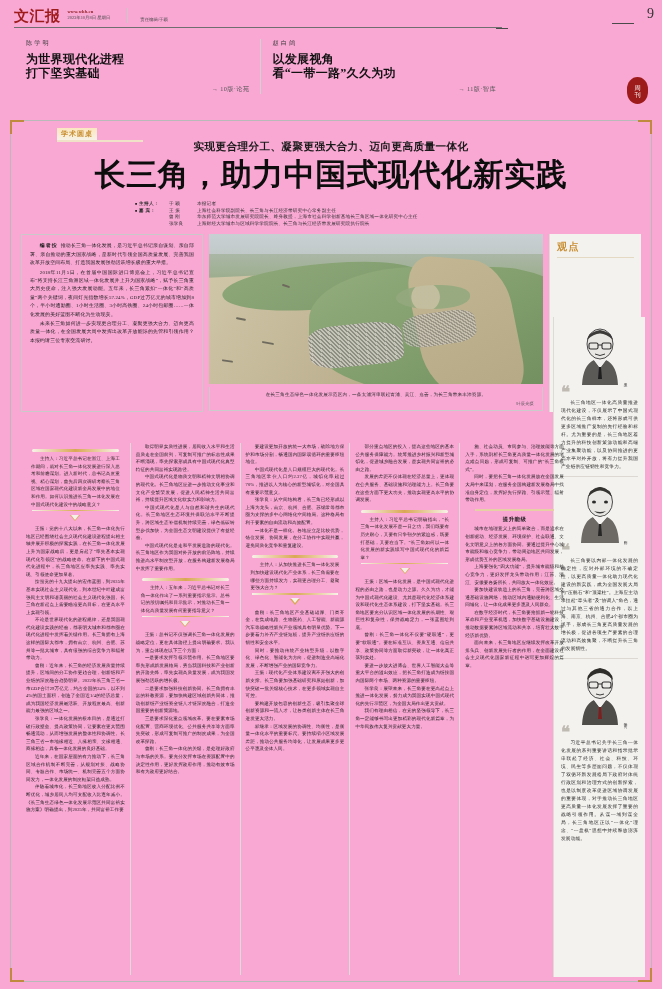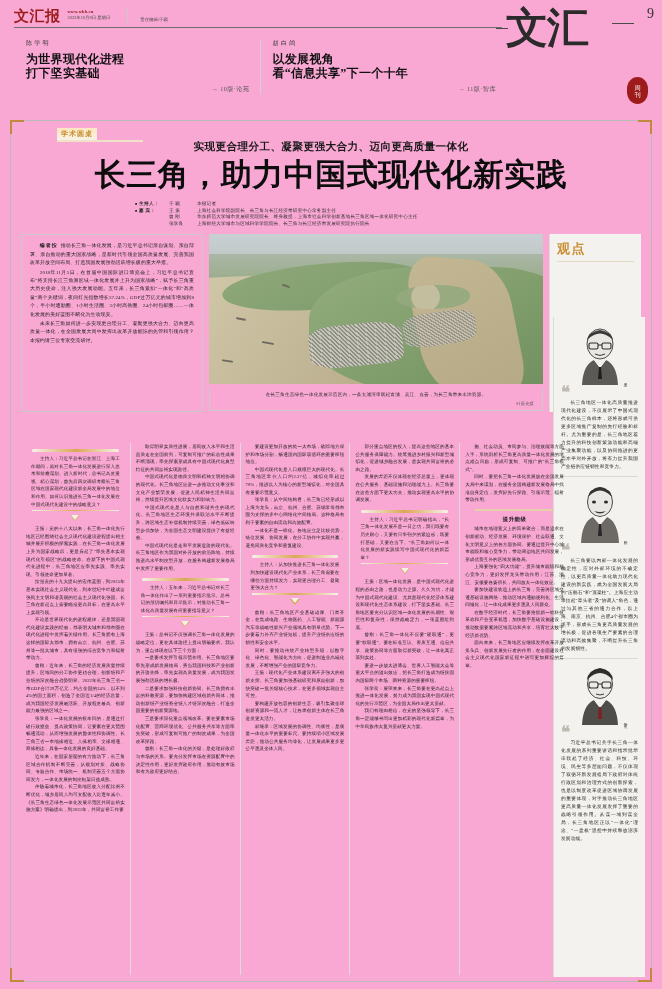--- a/index.html
+++ b/index.html
@@ -321,21 +321,21 @@
   }
 
   
   .viewcol {
     width: 92px;
     background: #f4f2ef;
     border-left: 1px solid #dedad4;
     padding: 6px 7px;
   }
   .view-head {
-    font-size: 13px;
+    font-size: 10px;
     font-weight: bold;
     color: #c98f33;
     letter-spacing: 1.5px;
     padding-bottom: 3px;
     border-bottom: 1.6px solid #e4d9c3;
     margin-bottom: 5px;
   }
 
   
   .rail {
@@ -478,31 +478,30 @@
         <div class="teaser-title">
           <div>为世界现代化进程</div>
           <div>打下坚实基础</div>
         </div>
         <div class="teaser-ref">→ 10版·论苑</div>
       </div>
       <div class="teaser">
         <div class="teaser-author">赵白鸽</div>
         <div class="teaser-title">
           <div>以发展视角</div>
-          <div>看“信息共享”下一个十年</div>
+          <div>看“一带一路”久久为功</div>
         </div>
         <div class="teaser-ref">→ 11版·智库</div>
       </div>
     </div>
 
     <div class="logo-block">
       <div class="logo-leftdash"></div>
       <div class="logo-dash"></div>
       <div class="page-no">9</div>
-      <div class="logo-cn">文汇</div>
       <div class="logo-badge">
         <span>周</span>
         <span>刊</span>
       </div>
     </div>
   </div>
 
   <div class="frame">
     <div class="corner c-tl"></div>
     <div class="corner c-tr"></div>

